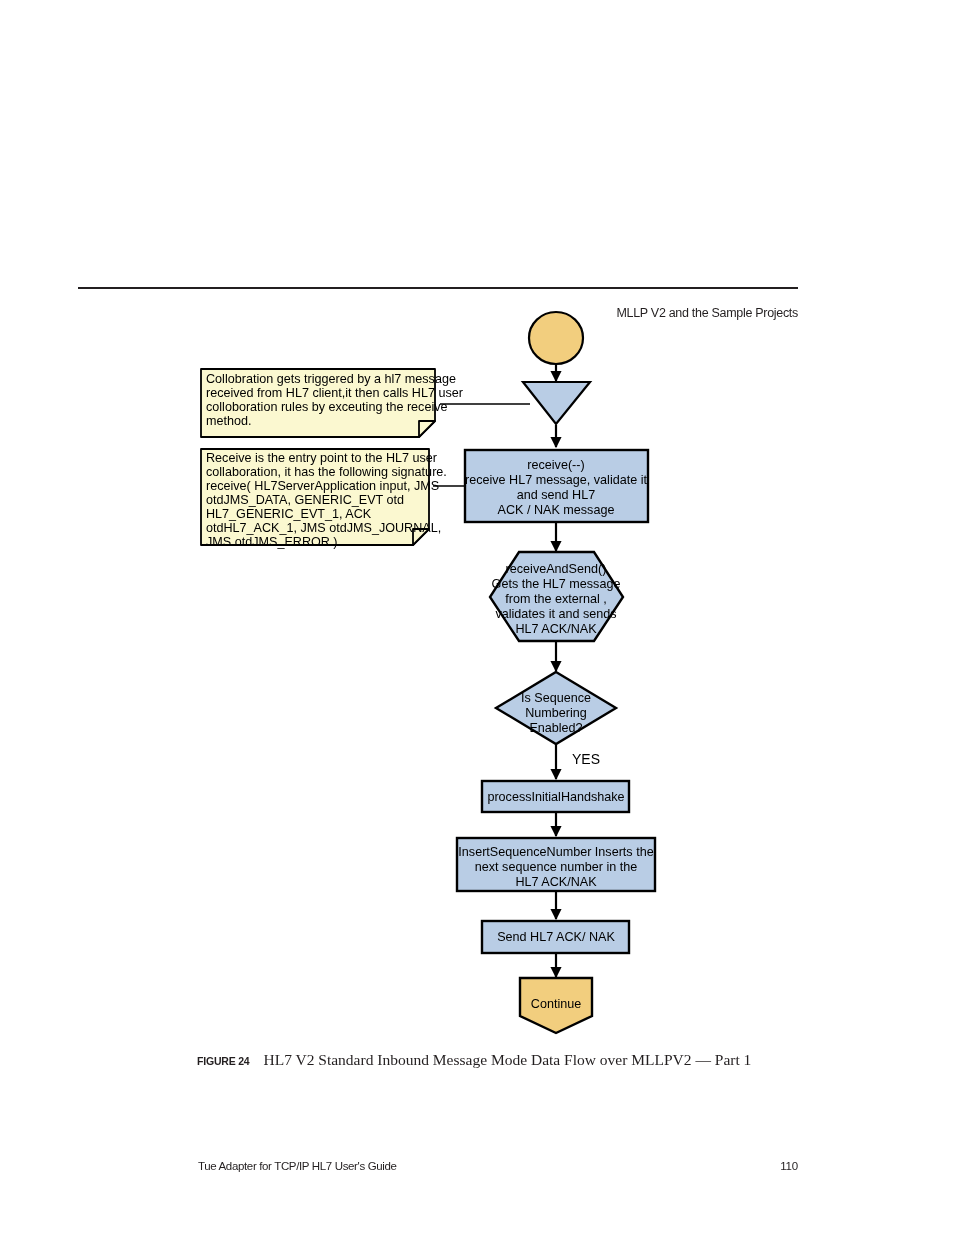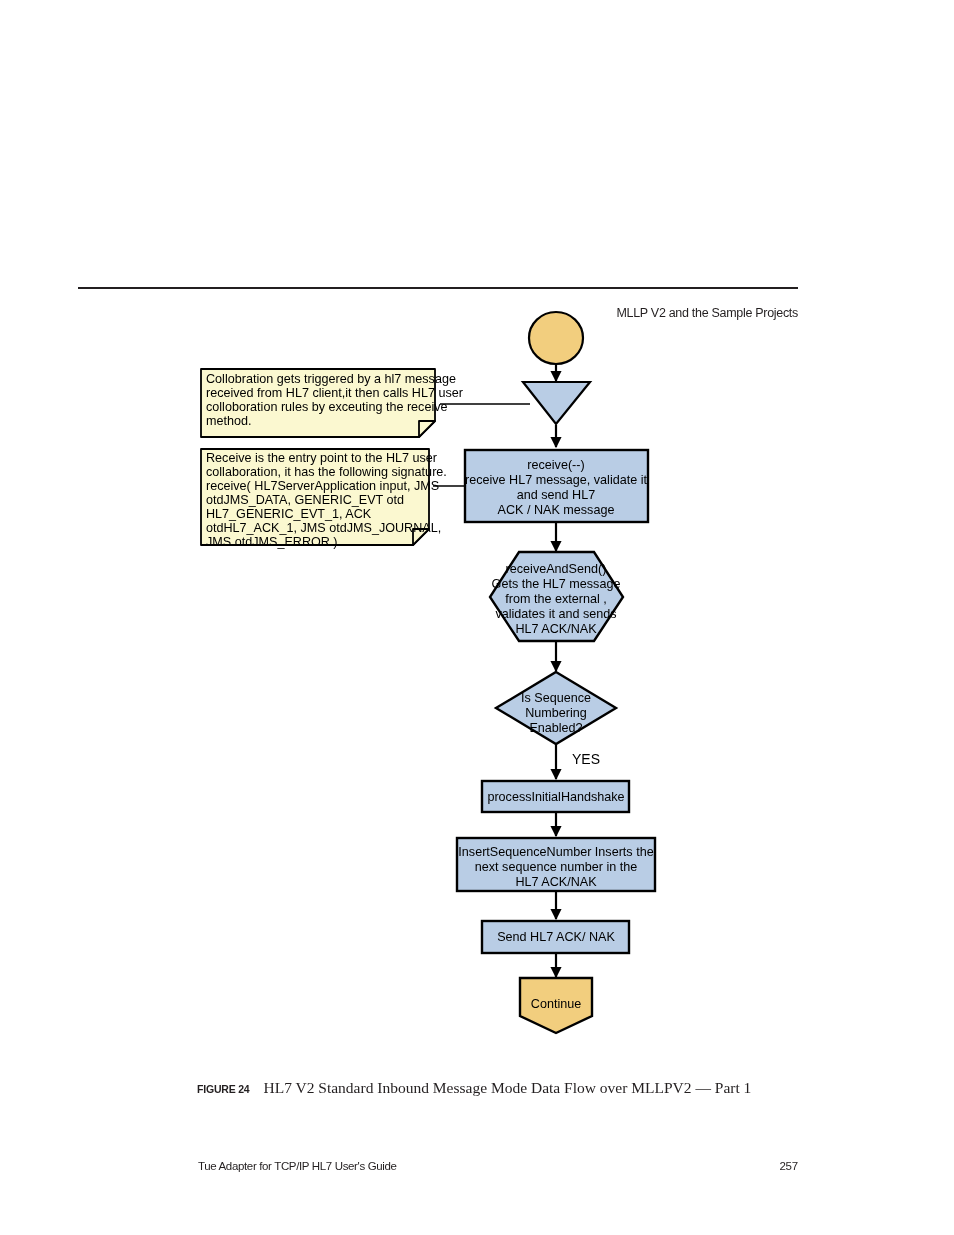--- a/index.html
+++ b/index.html
@@ -73,21 +73,20 @@
   }
 
   
   #figure-caption {
     position: absolute;
     left: 197px;
     top: 1051px;
     width: 700px;
     height: 24px;
     white-space: nowrap;
-    margin-top: 28px;
   }
   #figure-caption .fig-label {
     font-family: "Liberation Sans", sans-serif;
     font-size: 10.5px;
     font-weight: bold;
     letter-spacing: -0.2px;
     color: #231f20;
     vertical-align: baseline;
   }
   #figure-caption .fig-title {
@@ -251,14 +250,14 @@
   </g>
 </svg>
 </div>
 
 <div id="figure-caption">
   <span class="fig-label">FIGURE 24</span><span class="fig-title">HL7 V2 Standard Inbound Message Mode Data Flow over MLLPV2 — Part 1</span>
 </div>
 
 <div id="page-footer">
   <div class="foot-left">Tue Adapter for TCP/IP HL7 User's Guide</div>
-  <div class="foot-right">257</div>
+  <div class="foot-right">110</div>
 </div>
 
 </body></html>

